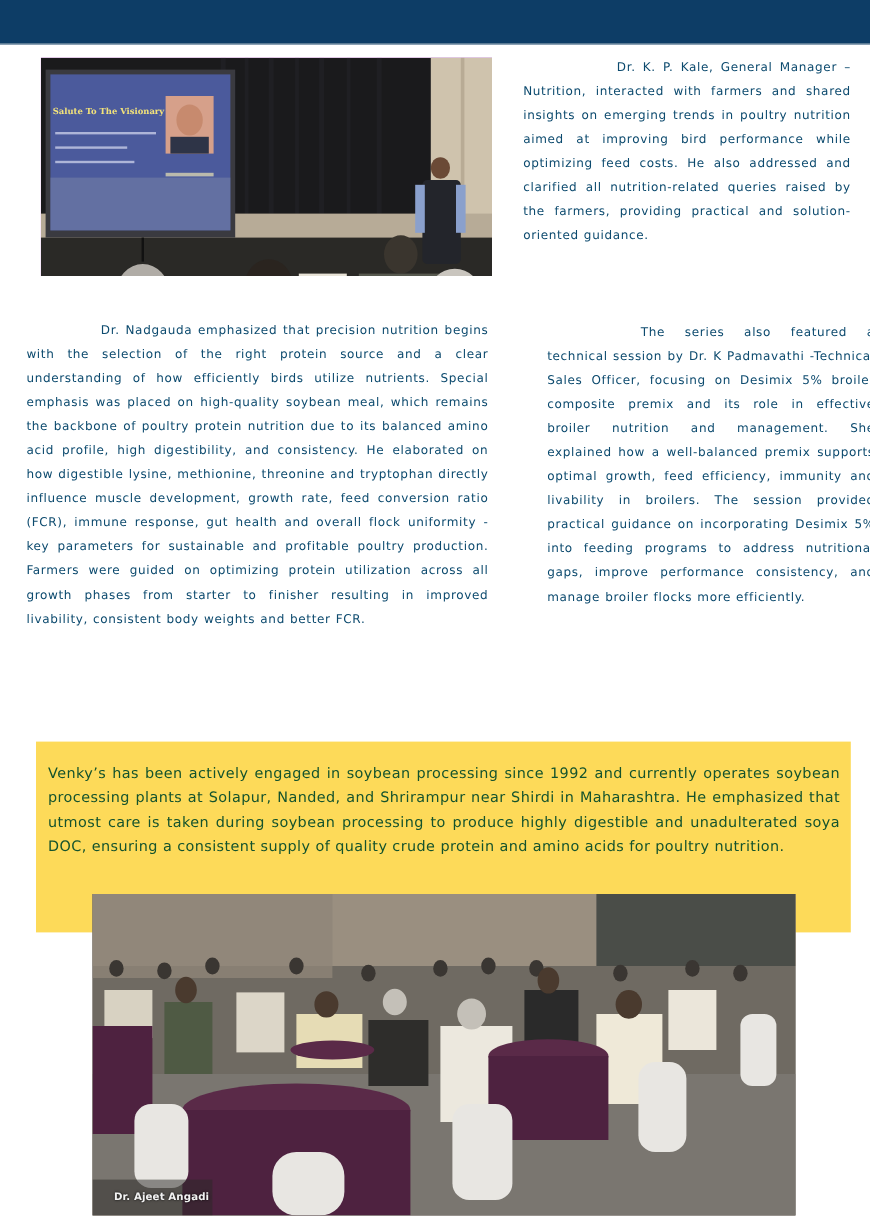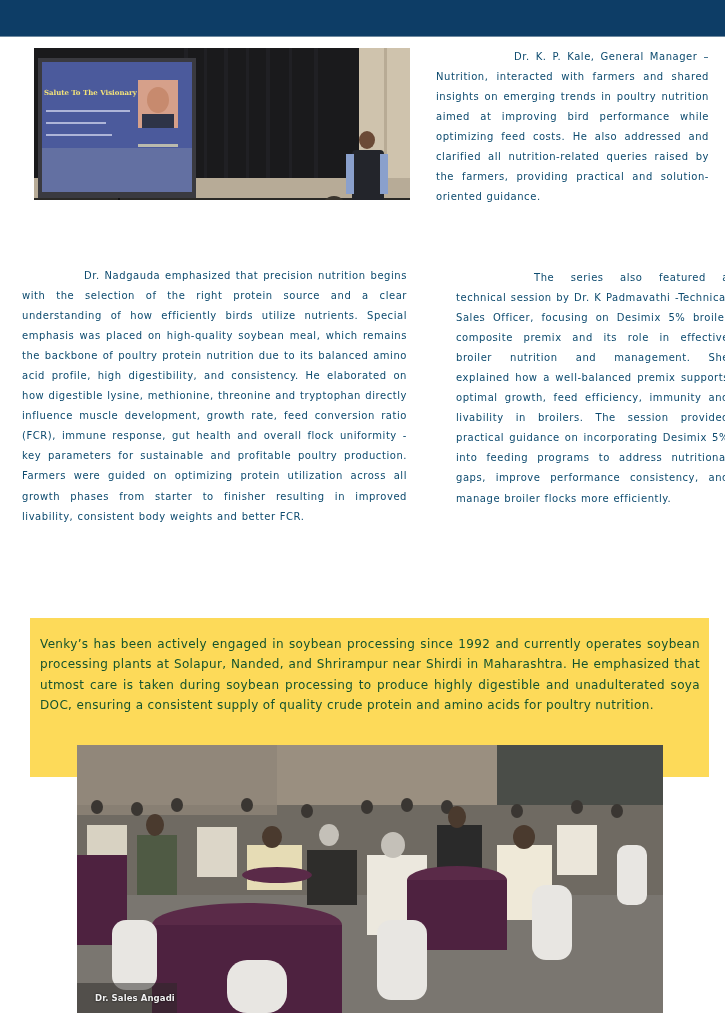--- a/index.html
+++ b/index.html
@@ -1,20 +1,20 @@
 <!DOCTYPE html>
 <html><head>
 <meta charset="utf-8">
 <style>
   html, body { margin:0; padding:0; }
   body { width:725px; height:1024px; background:#ffffff; position:relative; overflow:hidden;
          font-family:"DejaVu Sans", sans-serif; color:#4a4a4a; }
   .header-bar { position:absolute; left:0; top:0; width:725px; height:36px; background:#0d3d66; border-bottom:1px solid #6f8aa0; }
   .photo { position:absolute; overflow:hidden; }
-  .photo-top { left:34px; top:48px; width:376px; height:152px; background:#f0abfc; }
+  .photo-top { left:34px; top:48px; width:376px; height:182px; background:#f0abfc; }
   .photo-bottom { left:77px; top:745px; width:586px; height:268px; background:#6b645c; }
   .col { position:absolute; font-size:10px; line-height:20.05px; text-align:justify; letter-spacing:0.55px; word-spacing:0.5px; color:#0c4a6e; }
   .col p { margin:0; text-indent:62px; }
   .col-left { left:22px; top:266px; width:385px; }
   .col-right-a { left:436px; top:47px; width:273px; }
   .col-right-b { left:456px; top:268px; width:273px; }
   .col-right-a p, .col-right-b p { text-indent:78px; }
   .callout { position:absolute; left:30px; top:618px; width:679px; height:159px; background:#fdda59; }
   .callout-text { position:absolute; left:40px; top:634px; width:660px; font-size:12px; line-height:20.3px;
                   text-align:justify; letter-spacing:0.35px; color:#14532d; }
@@ -148,13 +148,13 @@
       <rect x="150" y="215" width="60" height="53" rx="20"></rect>
       <rect x="35" y="175" width="45" height="70" rx="14"></rect>
       <rect x="455" y="140" width="40" height="75" rx="14"></rect>
       <rect x="540" y="100" width="30" height="60" rx="10"></rect>
       <rect x="300" y="175" width="50" height="80" rx="14"></rect>
     </g>
 
     <rect x="0" y="238" width="100" height="30" fill="#2a2826" opacity="0.5"></rect>
   </svg>
 </div>
-<div class="caption">Dr. Sales Angadi</div>
+<div class="caption">Dr. Ajeet Angadi</div>
 
 </body></html>

